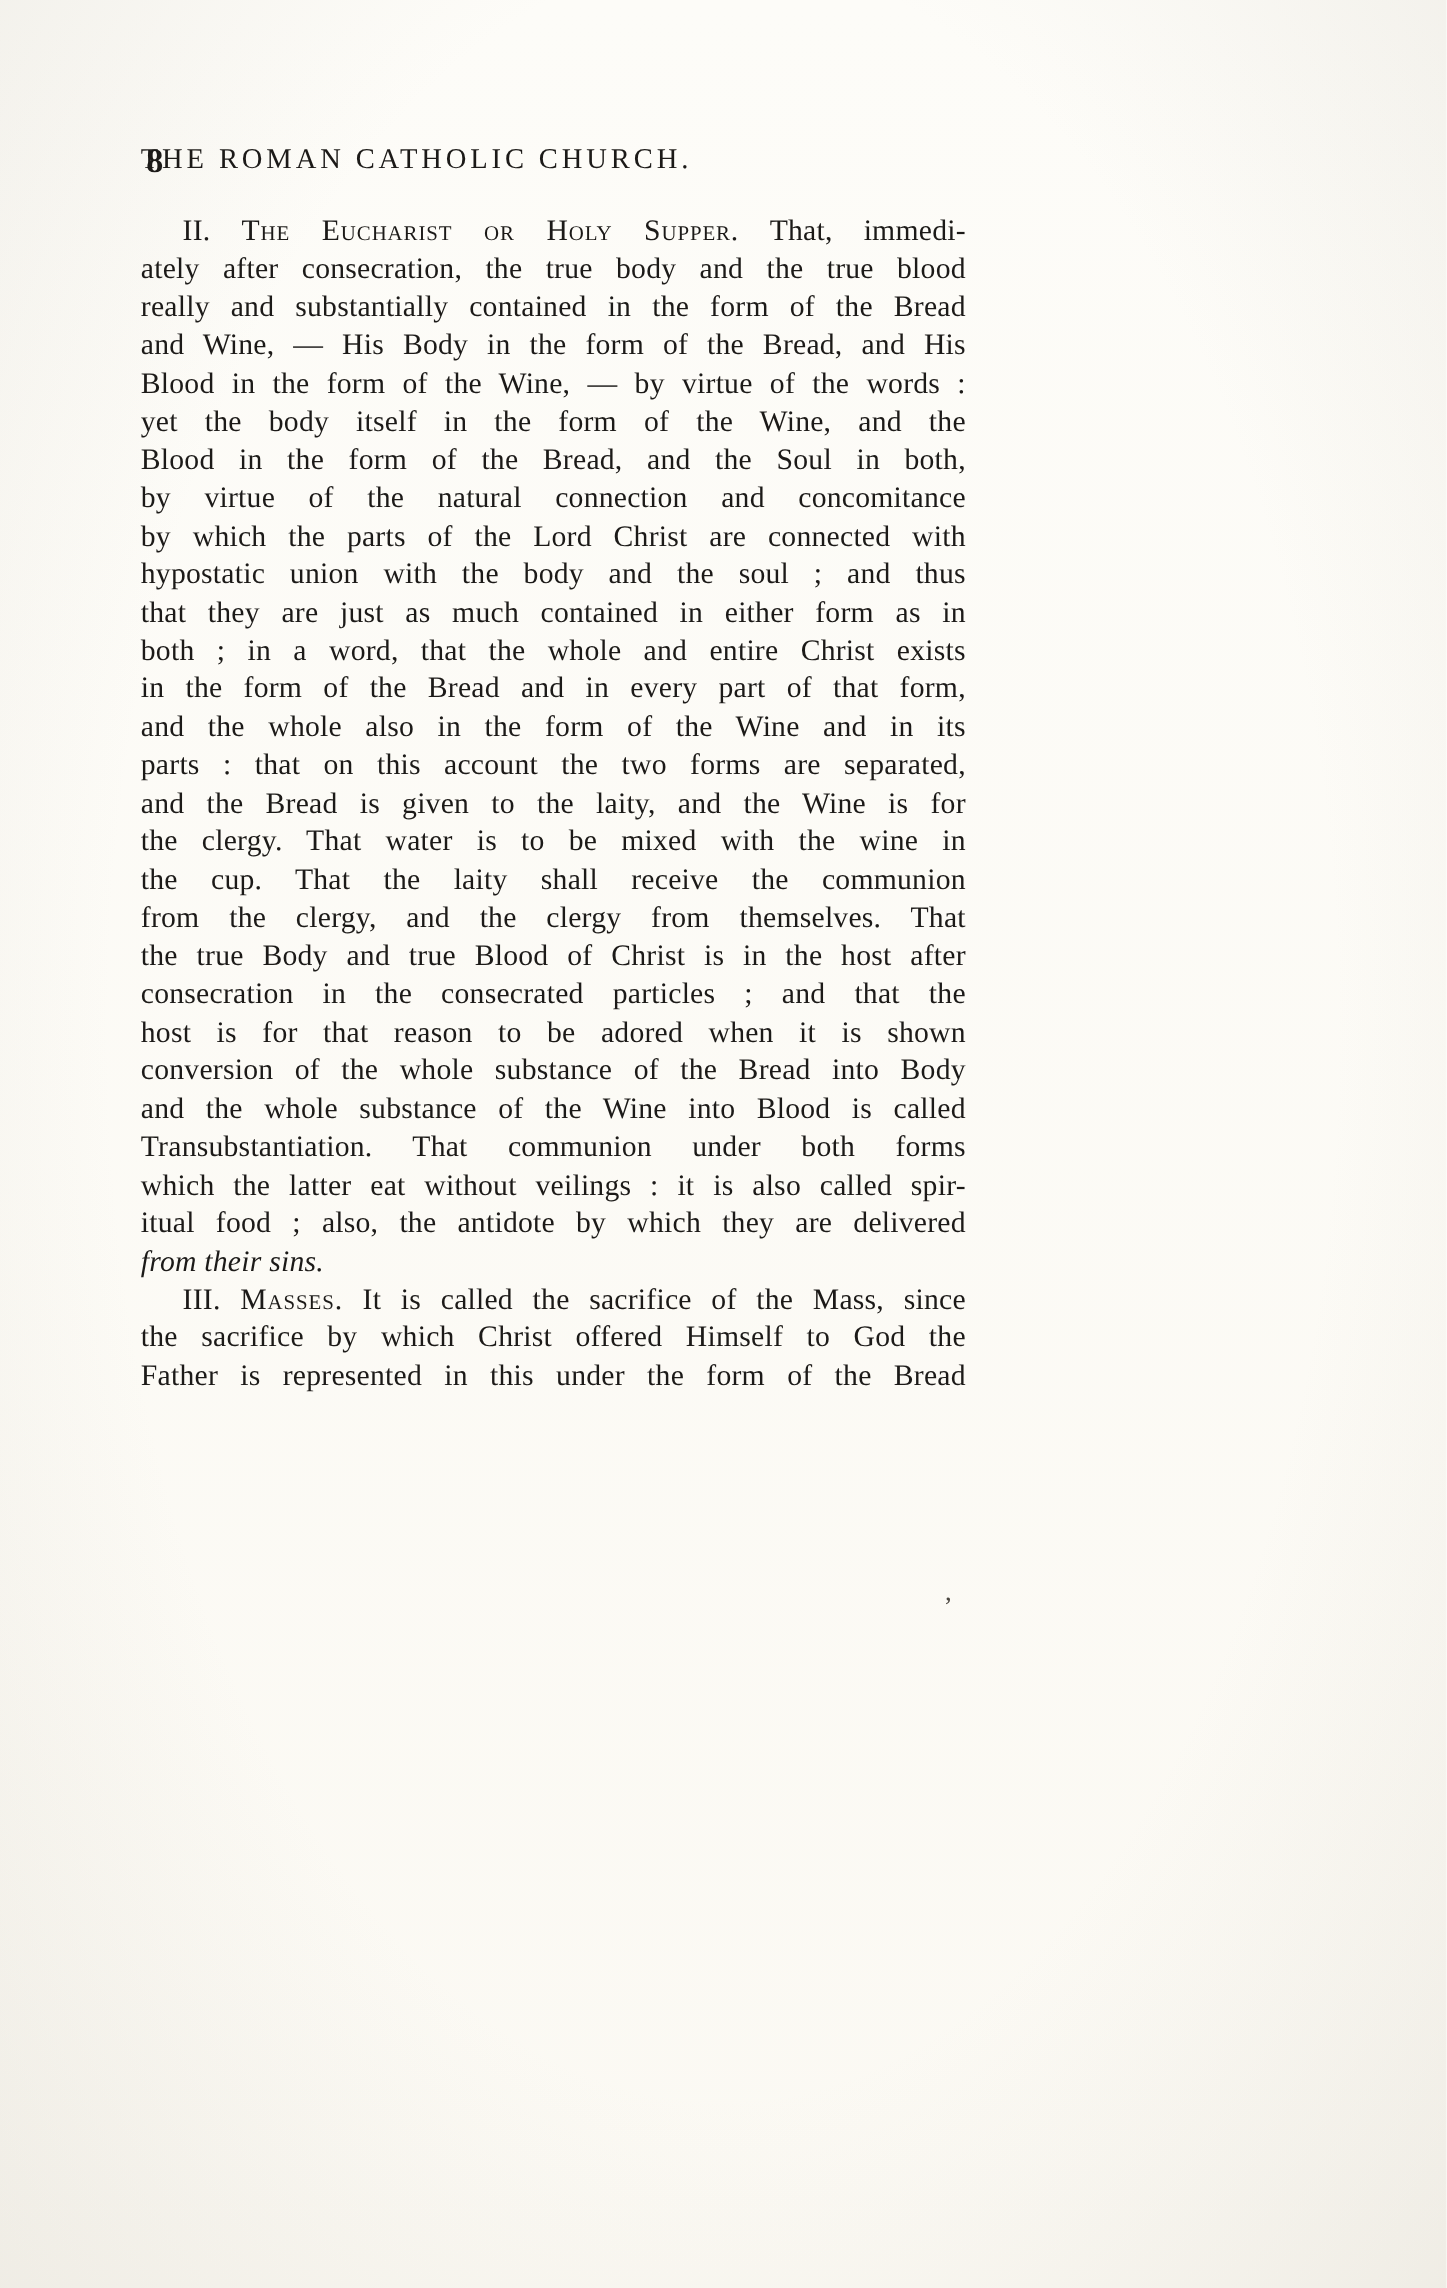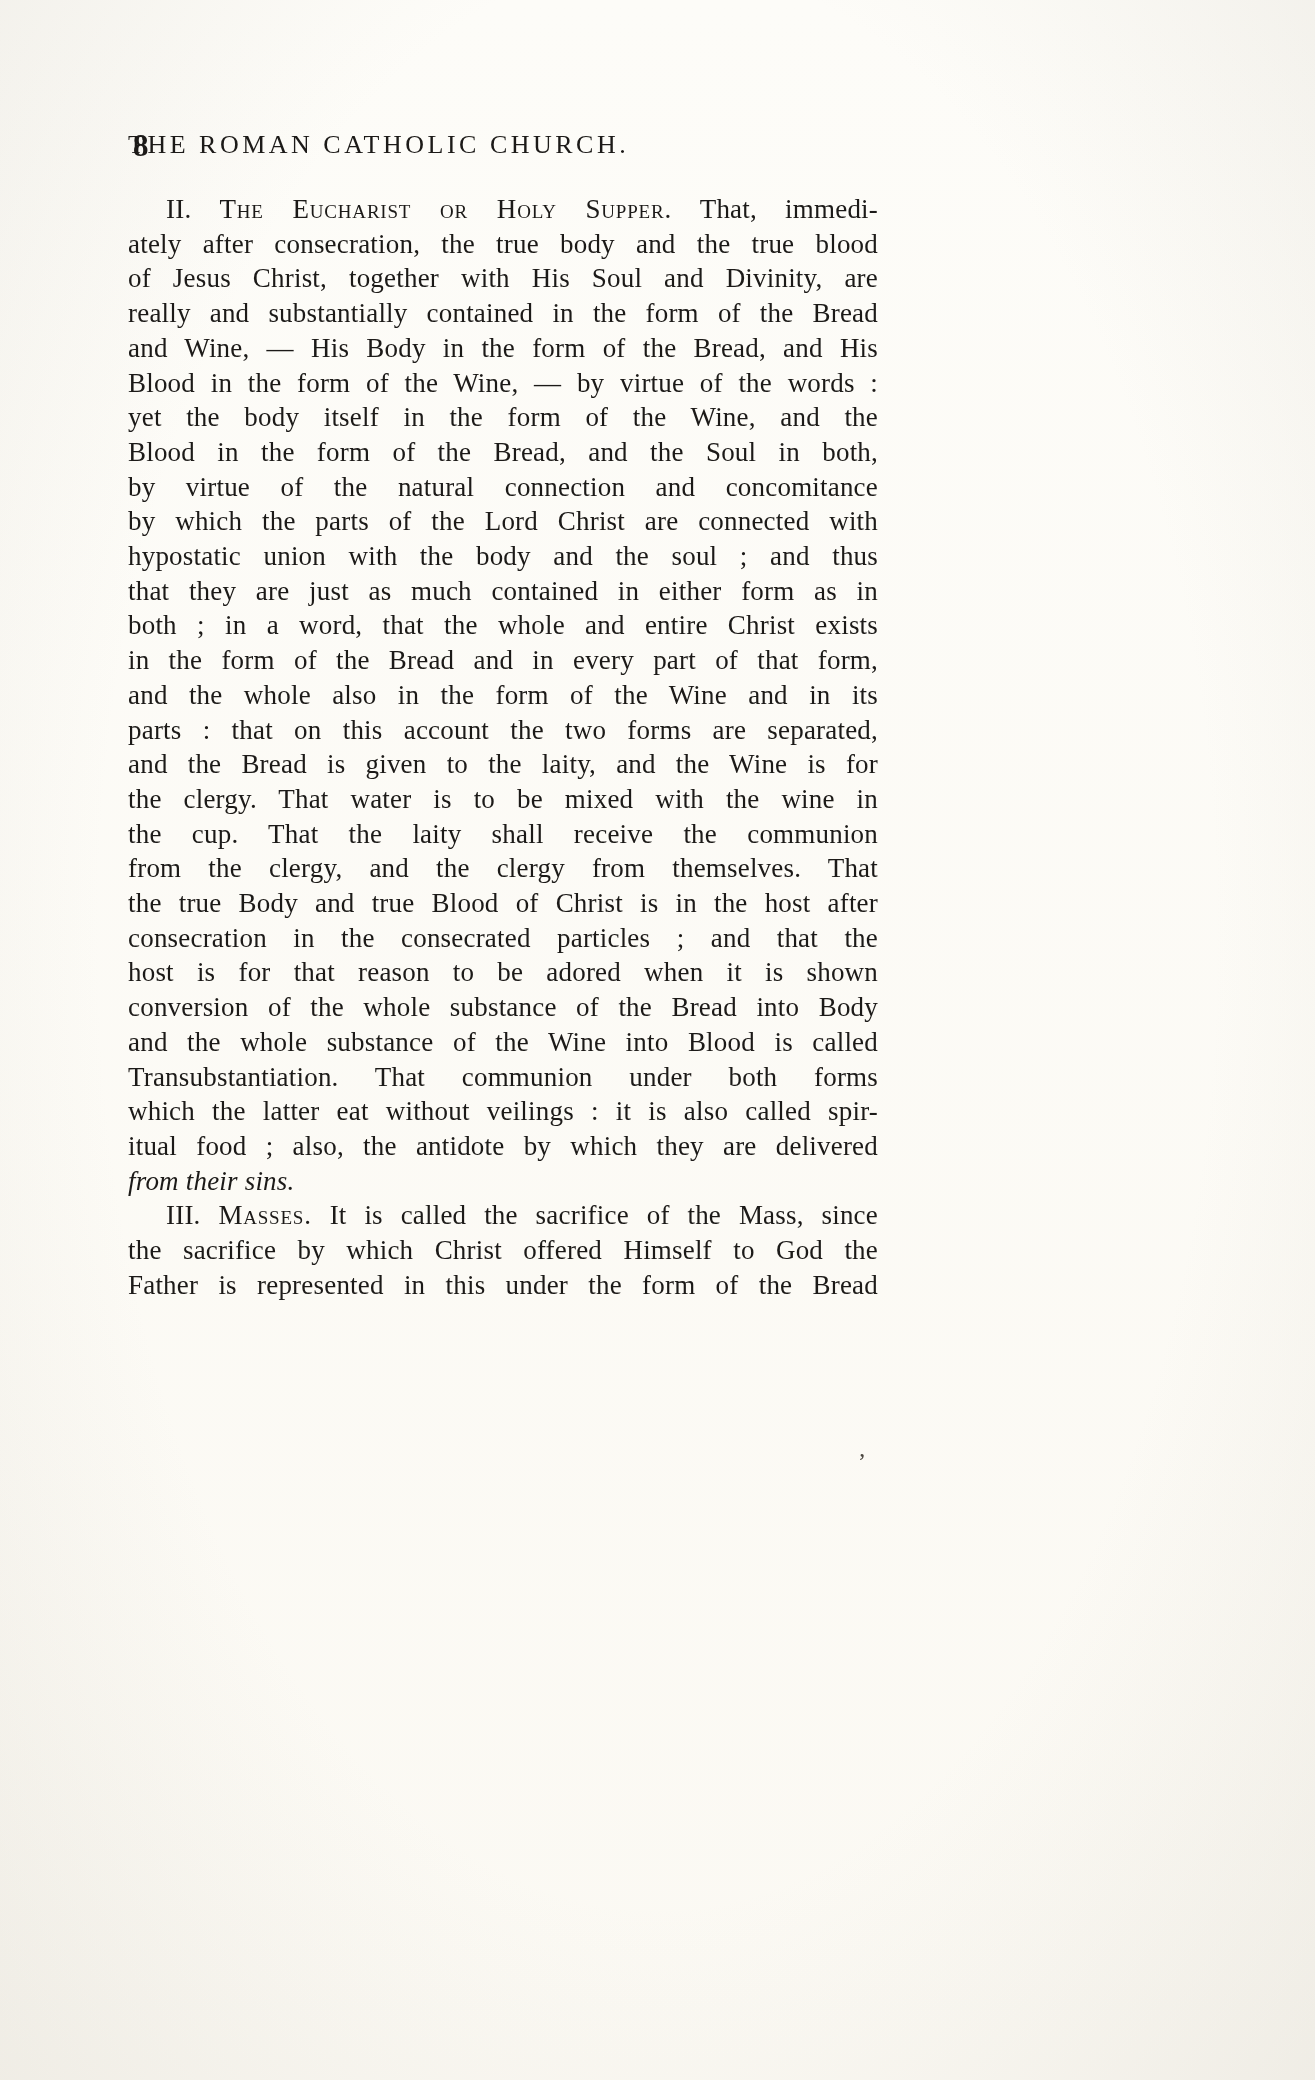--- a/index.html
+++ b/index.html
@@ -94,21 +94,20 @@
   <div class="textblock">
 
     <div>
       <div class="line first-line">
         <span>II.</span>
         <span class="sc">The Eucharist or Holy Supper.</span>
         <span>That, immedi-</span>
       </div>
       <div>
           <div class="line">ately after consecration, the true body and the true blood</div>
-          <div class="line">of Jesus Christ, together with His Soul and Divinity, are</div>
           <div class="line">really and substantially contained in the form of the Bread</div>
           <div class="line">and Wine, — His Body in the form of the Bread, and His</div>
           <div class="line">Blood in the form of the Wine, — by virtue of the words :</div>
           <div class="line">yet the body itself in the form of the Wine, and the</div>
           <div class="line">Blood in the form of the Bread, and the Soul in both,</div>
           <div class="line">by virtue of the natural connection and concomitance</div>
           <div class="line">by which the parts of the Lord Christ are connected with</div>
           <div class="line">hypostatic union with the body and the soul ; and thus</div>
           <div class="line">that they are just as much contained in either form as in</div>
           <div class="line">both ; in a word, that the whole and entire Christ exists</div>

